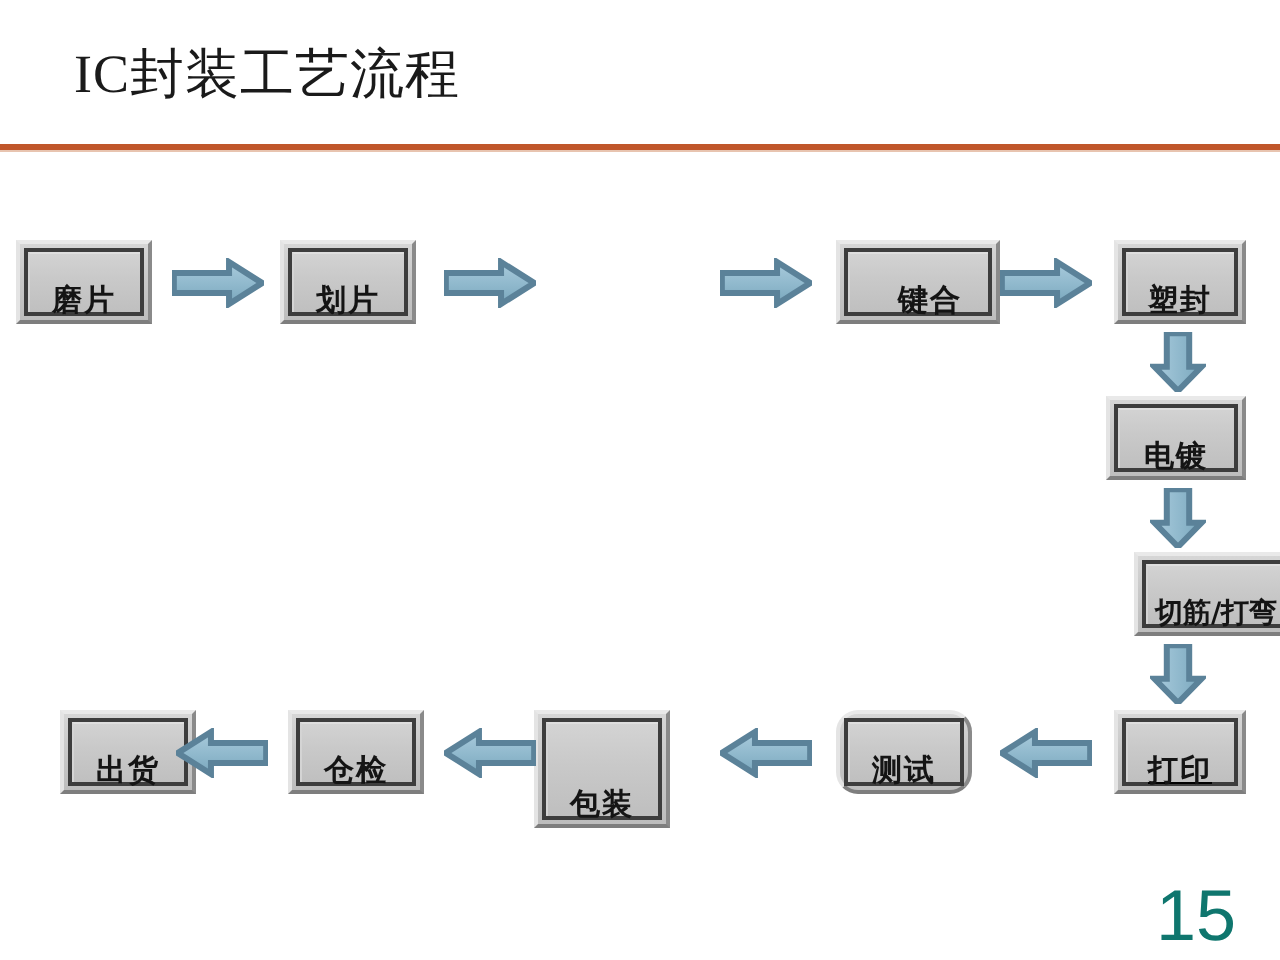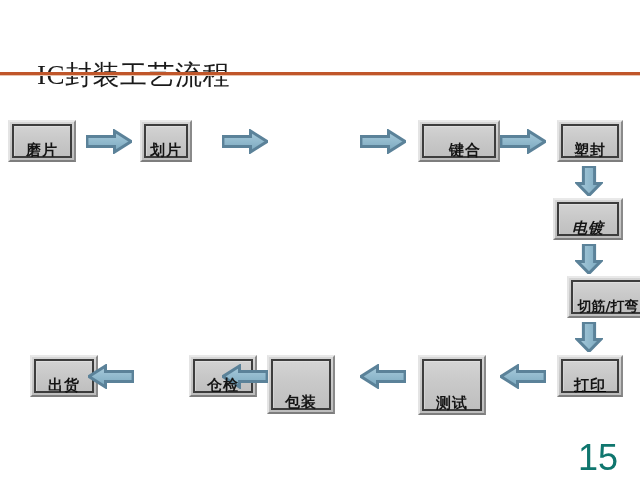--- a/index.html
+++ b/index.html
@@ -19,21 +19,20 @@
   #slide-title {
     position: absolute;
     left: 37px;
     top: 21px;
     font-family: "Liberation Serif", "DejaVu Serif", serif;
     font-size: 27px;
     line-height: 32px;
     color: #1a1a1a;
     letter-spacing: 0.5px;
     white-space: nowrap;
-    margin-top: 38px;
   }
   #title-rule {
     position: absolute;
     left: 0;
     top: 72px;
     width: 640px;
     height: 3px;
     background: #c0562a;
     box-shadow: 0 1px 0 0 #e8c4b0;
   }
@@ -121,45 +120,45 @@
 </head>
 <body>
 
 <div id="slide-title">IC封装工艺流程</div>
 <div id="title-rule"></div>
 
 <div id="flow-canvas">
     <div class="proc-box" style="left: 8px; top: 120px; width: 68px; height: 42px;">
       <span class="proc-label">磨片</span>
     </div>
-    <div class="proc-box" style="left: 140px; top: 120px; width: 52px; height: 42px;">
+    <div class="proc-box" style="left: 140px; top: 120px; width: 68px; height: 42px;">
       <span class="proc-label">划片</span>
     </div>
     <div class="proc-box" style="left: 418px; top: 120px; width: 82px; height: 42px; padding-left: 12px;">
       <span class="proc-label">键合</span>
     </div>
     <div class="proc-box" style="left: 557px; top: 120px; width: 66px; height: 42px;">
       <span class="proc-label">塑封</span>
     </div>
-    <div class="proc-box" style="left: 553px; top: 198px; width: 70px; height: 42px; font-style: italic;">
+    <div class="proc-box" style="left: 553px; top: 198px; width: 70px; height: 42px;">
       <span class="proc-label">电镀</span>
     </div>
     <div class="proc-box" style="left: 540px; top: 276px; width: 82px; height: 42px; margin-left: 27px;">
       <span class="proc-label tight">切筋/打弯</span>
     </div>
     <div class="proc-box" style="left: 557px; top: 355px; width: 66px; height: 42px; text-decoration: underline;">
       <span class="proc-label">打印</span>
     </div>
-    <div class="proc-box" style="left: 418px; top: 355px; width: 68px; height: 60px;">
+    <div class="proc-box" style="left: 418px; top: 355px; width: 68px; height: 42px; border-radius: 11px;">
       <span class="proc-label">测试</span>
     </div>
     <div class="proc-box" style="left: 267px; top: 355px; width: 68px; height: 59px;">
       <span class="proc-label">包装</span>
     </div>
-    <div class="proc-box" style="left: 144px; top: 355px; width: 68px; height: 42px; margin-left: 45px;">
+    <div class="proc-box" style="left: 144px; top: 355px; width: 68px; height: 42px;">
       <span class="proc-label">仓检</span>
     </div>
     <div class="proc-box" style="left: 10px; top: 355px; width: 68px; height: 42px; margin-left: 20px;">
       <span class="proc-label">出货</span>
     </div>
     <div class="flow-arrow" style="left: 86px; top: 129px; width: 46px; height: 25px;">
       <svg viewBox="0 0 100 100" width="46" height="25" preserveAspectRatio="none">
         <defs>
           <linearGradient id="ag-arrow-1" x1="0" y1="0" x2="0" y2="1">
             <stop offset="0%" stop-color="#a9cbdc"></stop>

